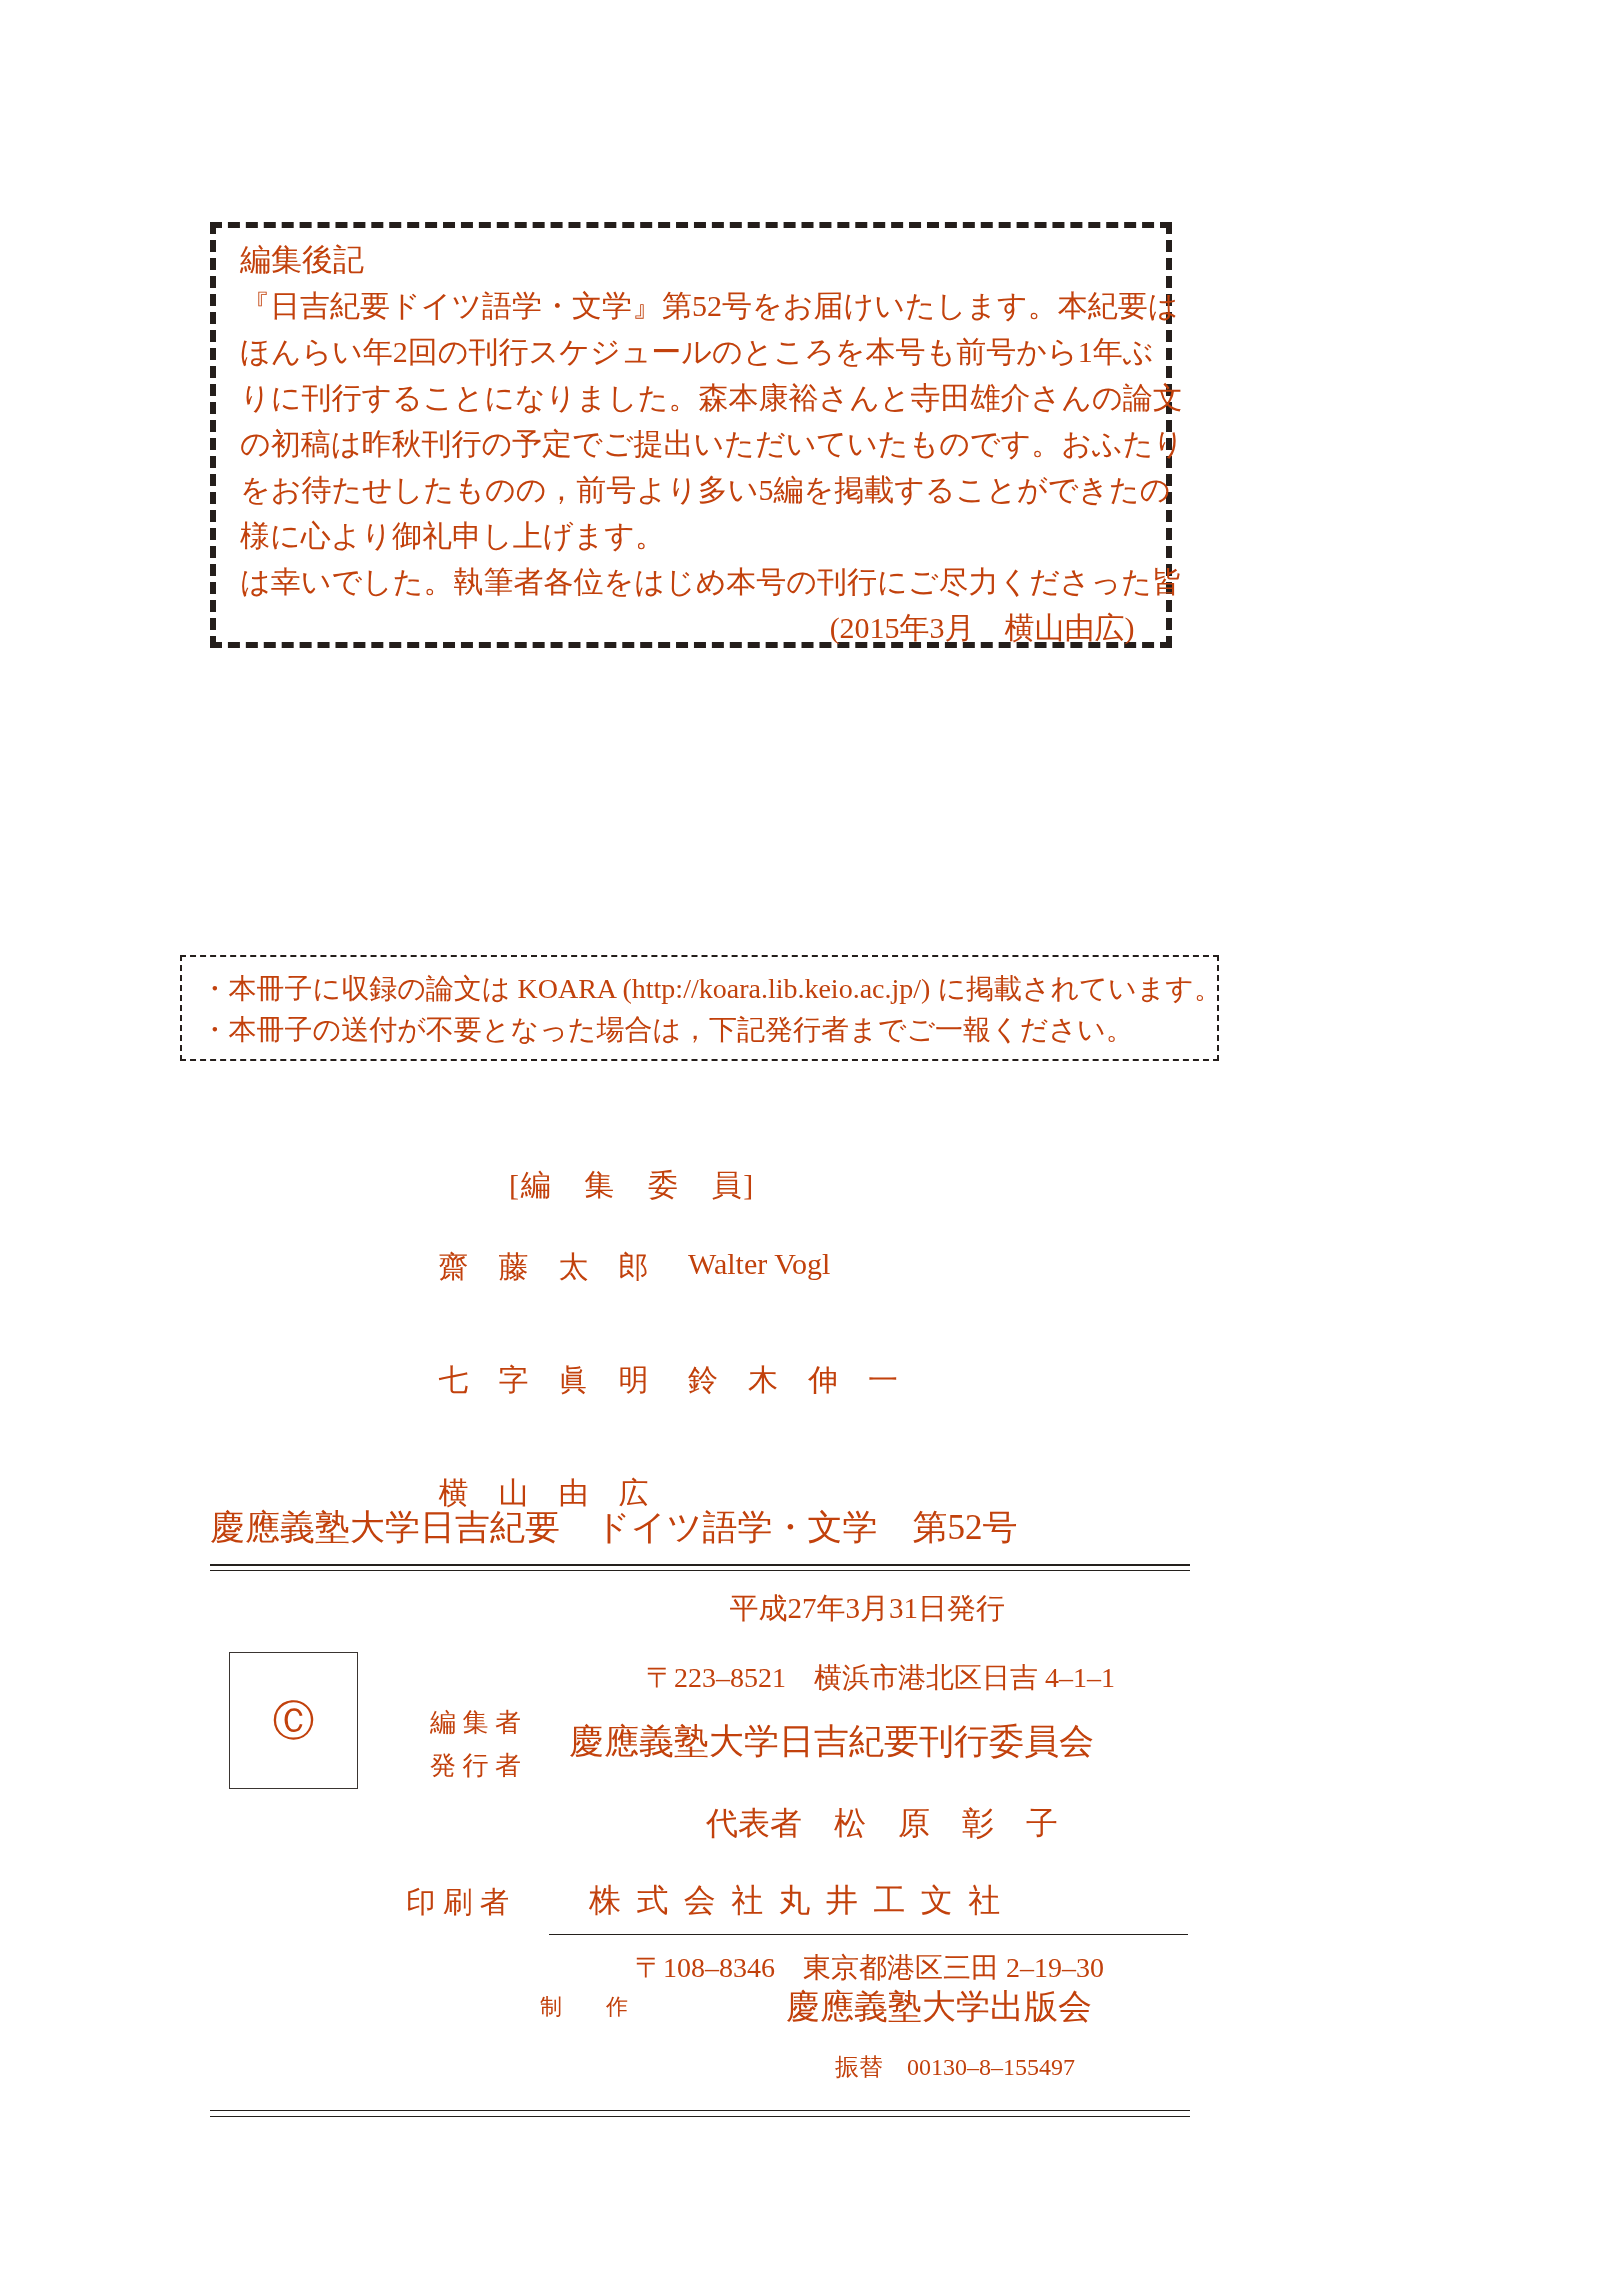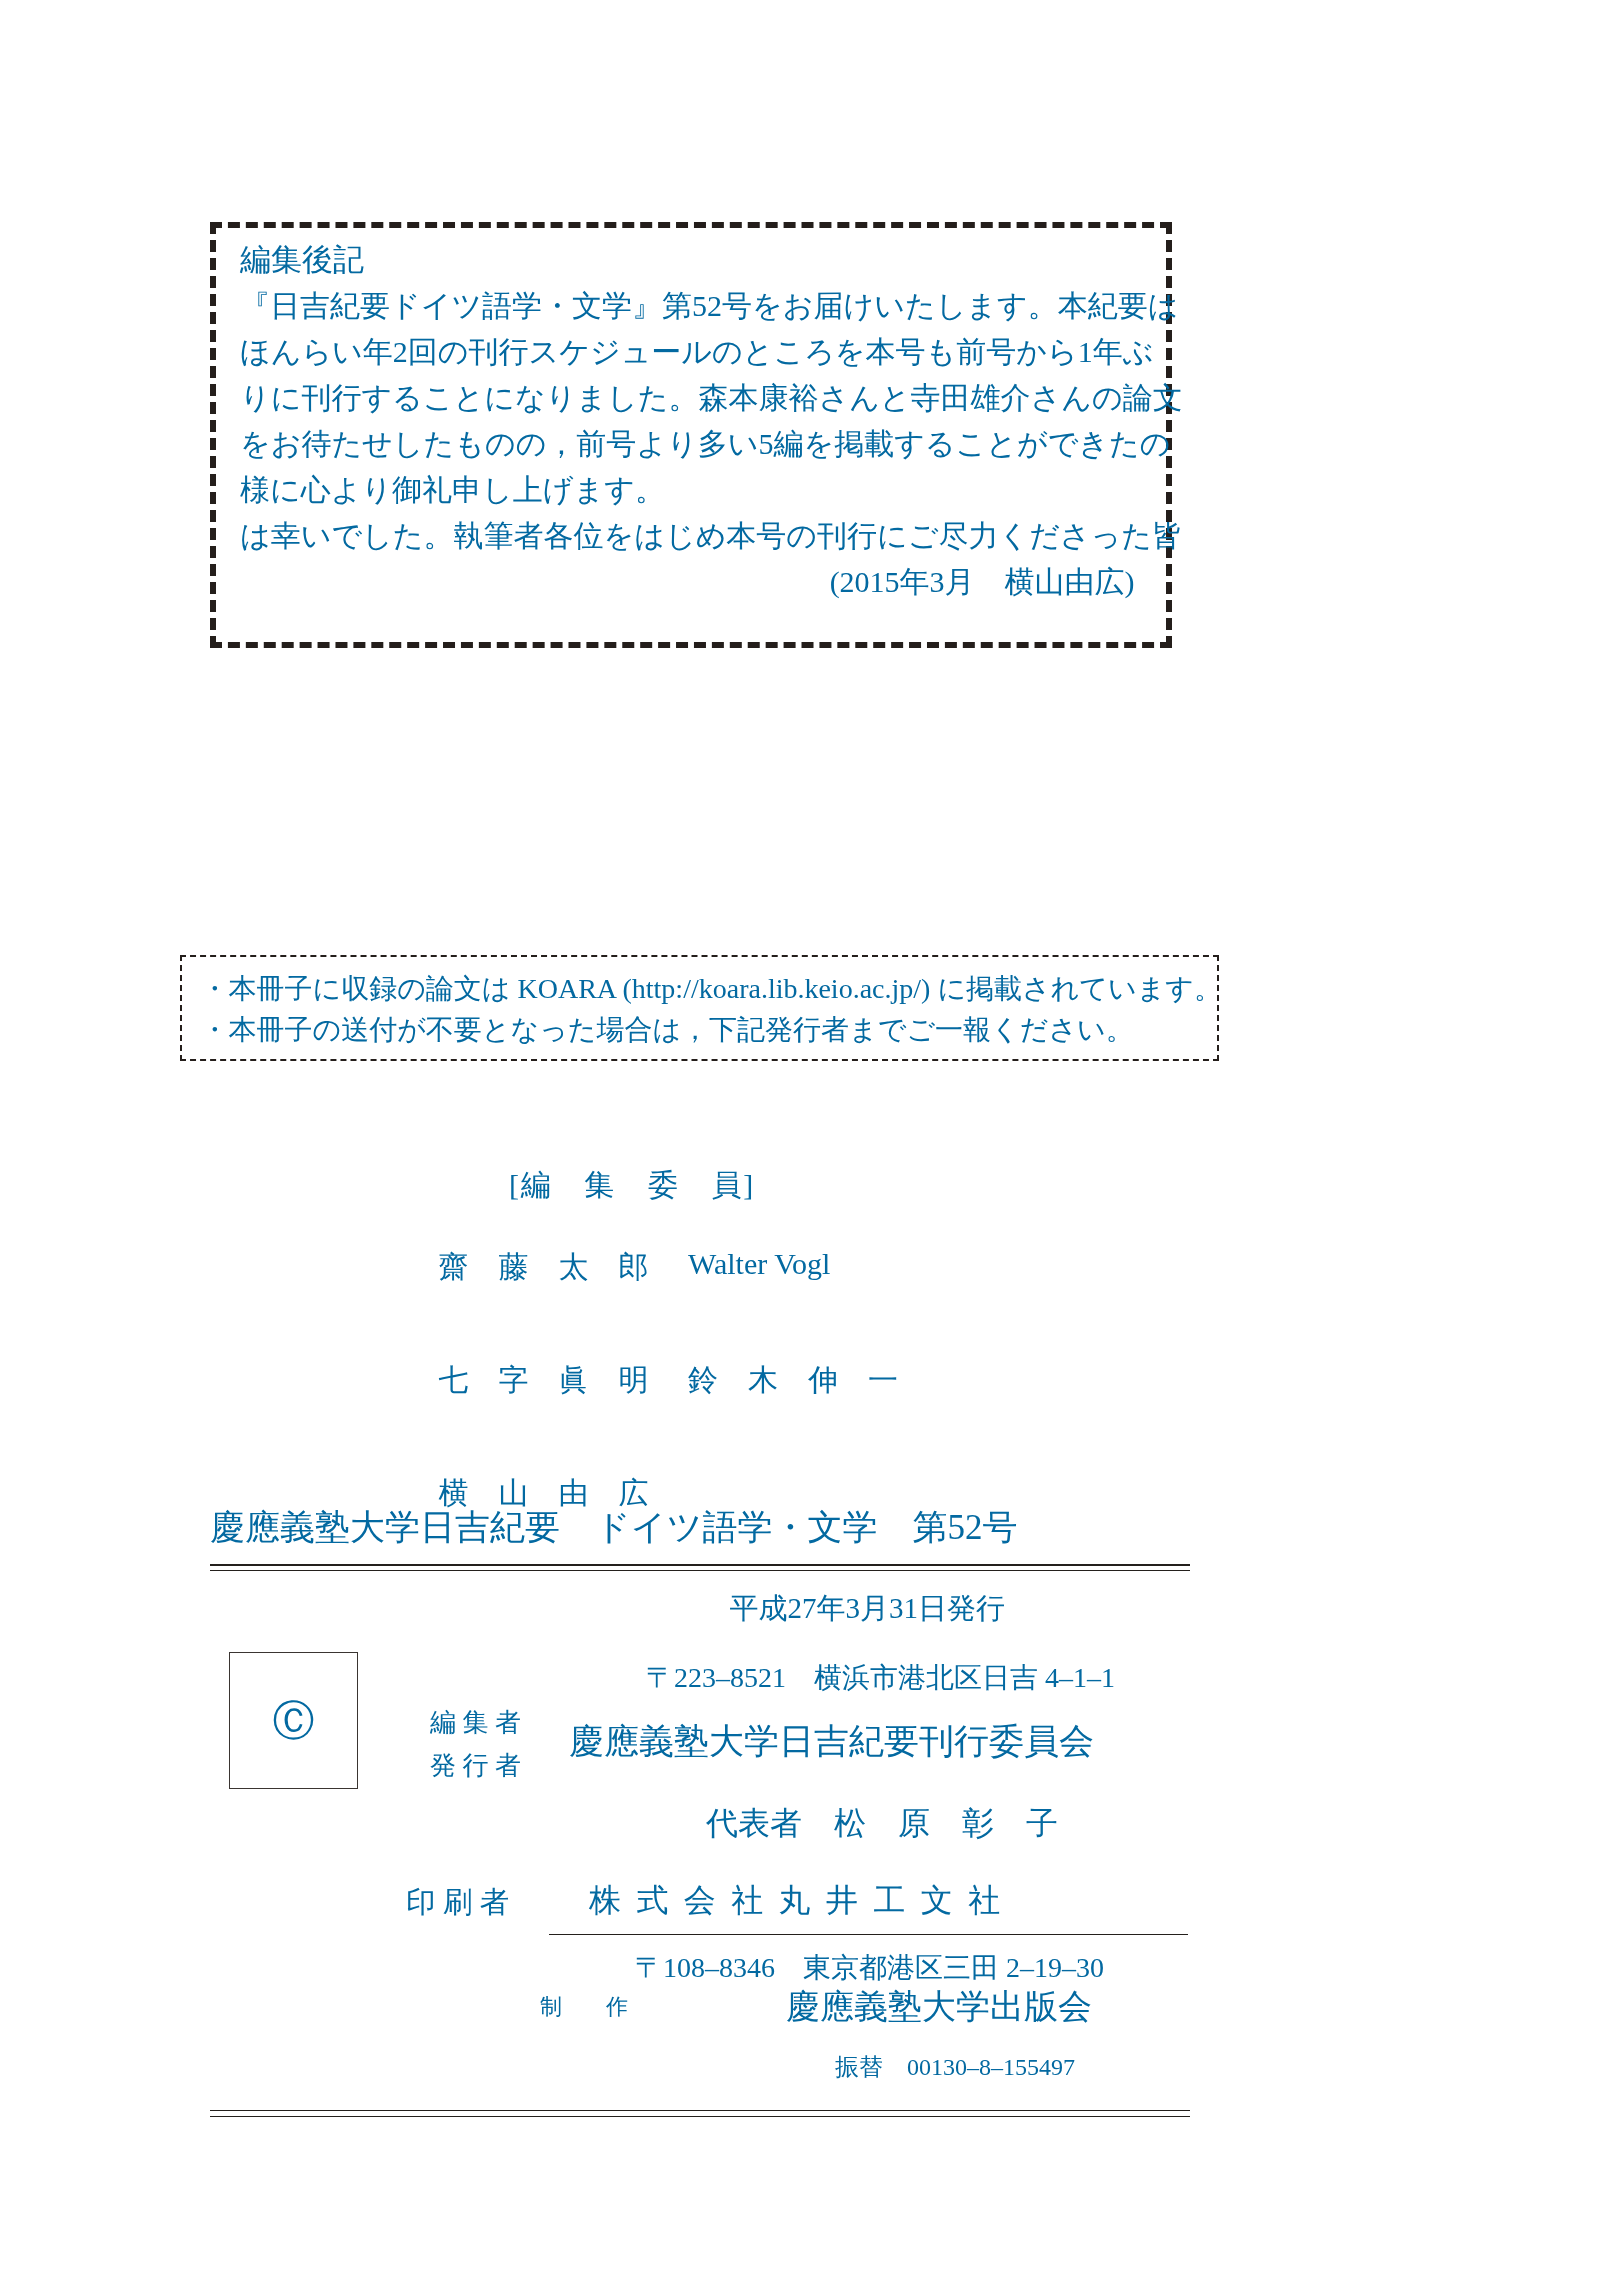--- a/index.html
+++ b/index.html
@@ -3,21 +3,21 @@
 <meta charset="utf-8">
 <style>
   * { margin:0; padding:0; box-sizing:border-box; }
   html,body { background:#ffffff; }
   .page {
     position:relative;
     width:1614px;
     height:2290px;
     background:#ffffff;
     font-family:"Liberation Serif","DejaVu Serif",serif;
-    color:#0369a1;
+    color:#c2410c;
     overflow:hidden;
   }
 
   
   .postscript-box {
     position:absolute; left:210px; top:222px; width:962px; height:426px;
     border:6.5px dashed #241e1b;
     padding:9.2px 24px 0 24px;
   }
   .ps-title   { font-size:31px; line-height:46px; }
@@ -74,20 +74,21 @@
 </head>
 <body>
 
 <div class="page">
 
   <div class="postscript-box">
     <div class="ps-title">編集後記</div>
     <div class="ps-line">『日吉紀要ドイツ語学・文学』第52号をお届けいたします。本紀要は</div>
     <div class="ps-line">ほんらい年2回の刊行スケジュールのところを本号も前号から1年ぶ</div>
     <div class="ps-line">りに刊行することになりました。森本康裕さんと寺田雄介さんの論文</div>
+    <div class="ps-line">の初稿は昨秋刊行の予定でご提出いただいていたものです。おふたり</div>
     <div class="ps-line">をお待たせしたものの，前号より多い5編を掲載することができたの</div>
     <div class="ps-line">様に心より御礼申し上げます。</div>
     <div class="ps-line">は幸いでした。執筆者各位をはじめ本号の刊行にご尽力くださった皆</div>
     <div class="ps-signature">(2015年3月　横山由広)</div>
   </div>
 
   <div class="notice-box">
     <div class="notice-line">・本冊子に収録の論文は KOARA (http://koara.lib.keio.ac.jp/) に掲載されています。</div>
     <div class="notice-line">・本冊子の送付が不要となった場合は，下記発行者までご一報ください。</div>
   </div>

